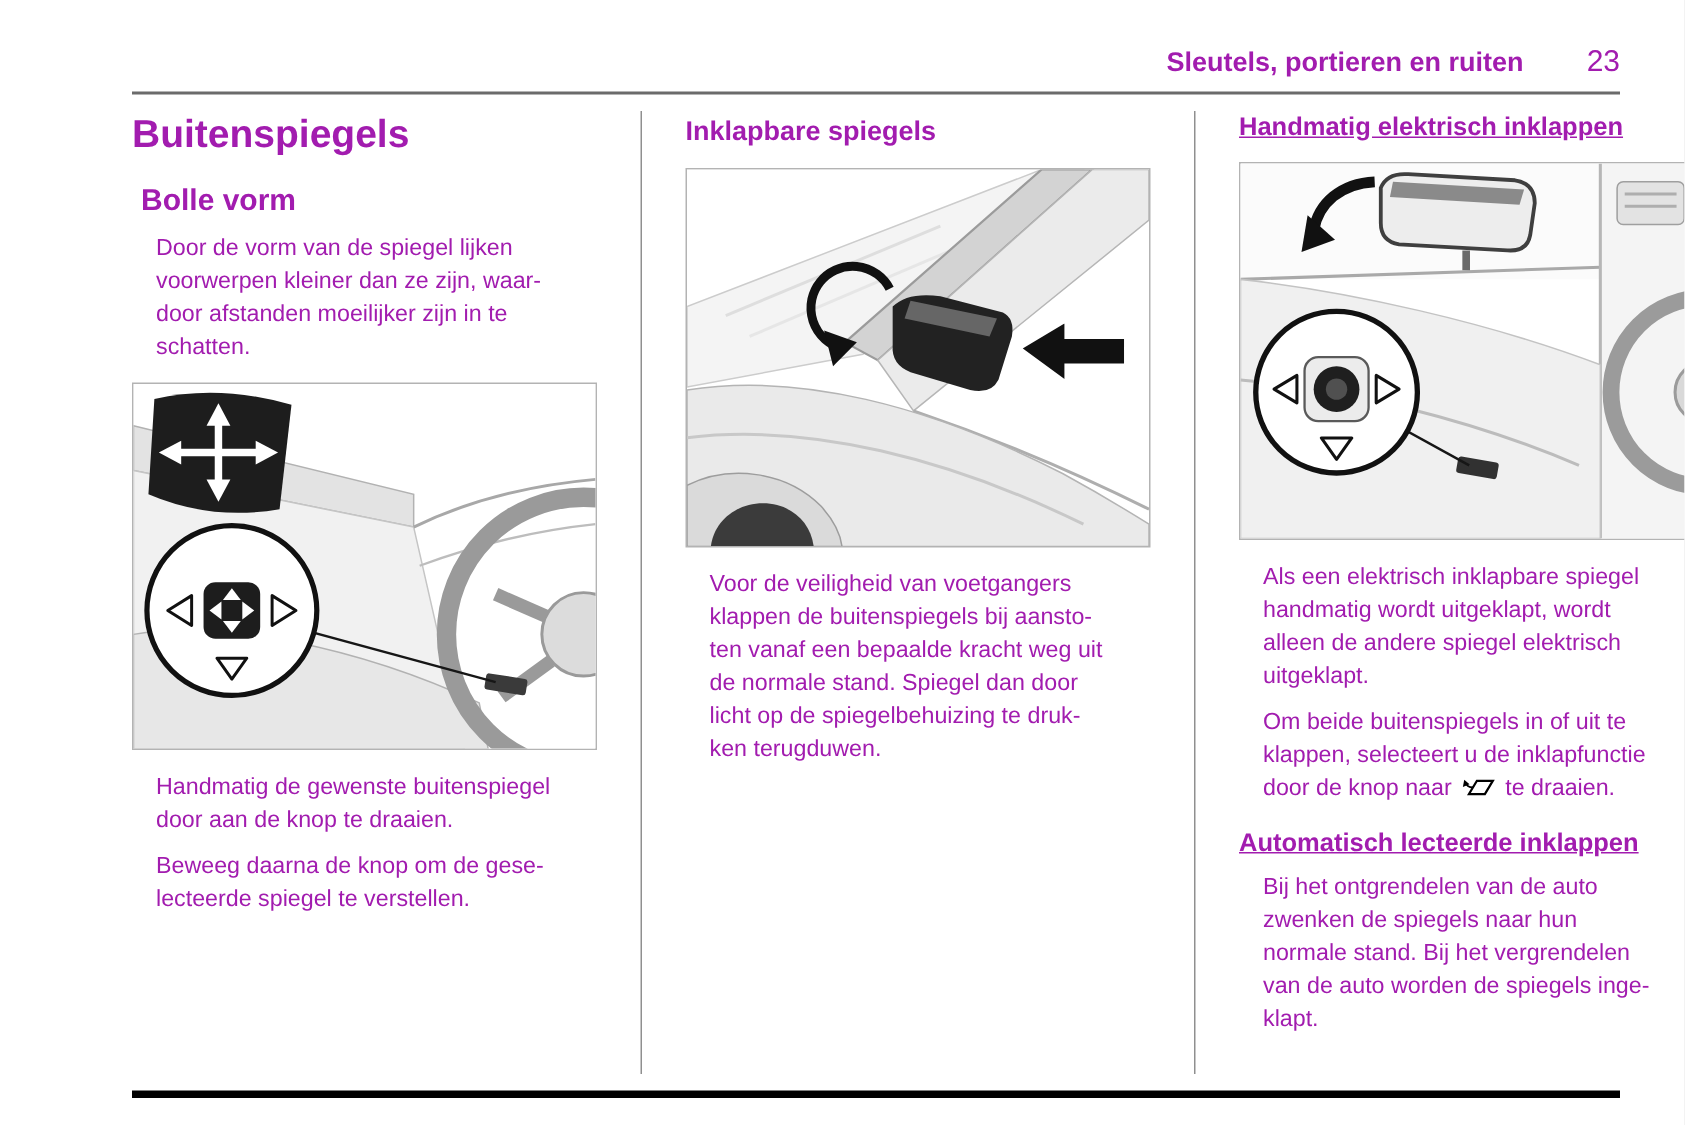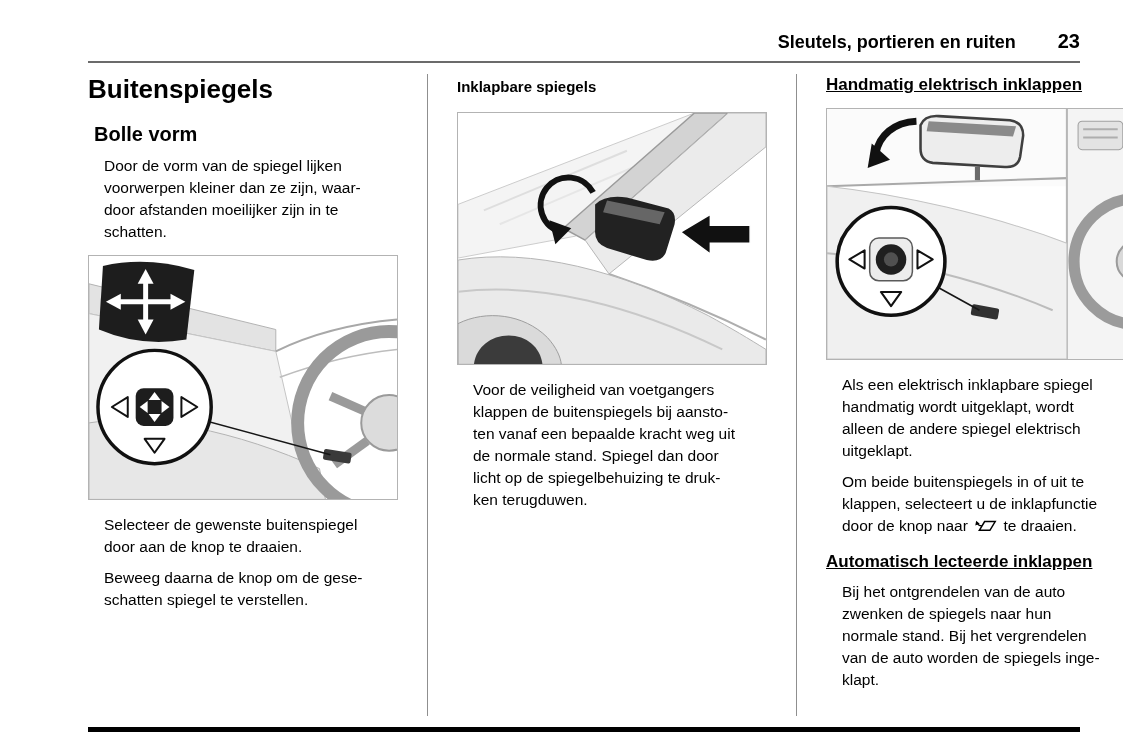--- a/index.html
+++ b/index.html
@@ -3,47 +3,47 @@
 <meta charset="utf-8">
 <style>
   * { box-sizing: border-box; margin: 0; padding: 0; }
   html, body { background: #e9e9e9; }
   body { font-family: "Liberation Sans", "DejaVu Sans", sans-serif; }
   .page {
     position: relative;
     width: 1123px;
     height: 750px;
     background: #ffffff;
-    color: #000000;
+    color: #a21caf;
     overflow: hidden;
     margin: 0 auto;
   }
   
   .page-header {
     position: absolute;
     top: 30px; left: 88px; width: 992px;
     display: flex; justify-content: flex-end; align-items: baseline; gap: 42px;
   }
   .chapter { font-size: 18px; font-weight: bold; }
-  .pagenum { font-size: 20px; font-weight: bold; }
+  .pagenum { font-size: 20px; font-weight: normal; }
   .header-rule {
     position: absolute; top: 61px; left: 88px; width: 992px; height: 2px;
     background: #6b6b6b;
   }
   
   .columns {
     position: absolute; top: 74px; left: 88px; width: 992px; height: 642px;
     display: flex; align-items: stretch; gap: 14px;
   }
   .col { width: 310px; flex: 0 0 310px; }
   .divider { width: 1px; background: #8f8f8f; margin: 0 15px; flex: 0 0 1px; }
   
   h1 { font-size: 26px; line-height: 30px; font-weight: bold; margin: 0 0 14px; }
   h2 { font-size: 20px; line-height: 24px; font-weight: bold; margin: 18px 6px 9px; }
-  h2.col-title { font-size: 15px; line-height: 26px; margin: 0 0 0; }
+  h2.col-title { font-size: 18px; line-height: 26px; margin: 0 0 0; }
   h3 { font-size: 17px; line-height: 22px; font-weight: bold; margin: 14px 0 8px; text-decoration: underline; }
   .col > h3:first-child, .col > h2:first-child { margin-top: 0; }
   .body { font-size: 15.5px; line-height: 22px; margin: 0 16px 9px; white-space: pre-line; }
   .body.composite { white-space: normal; }
   .pre { white-space: pre-line; }
   .ref-arrow {
     font-size: 16px; font-weight: normal;
     margin: 0 4px; display: inline-block;
   }
   
@@ -118,24 +118,24 @@
             <polygon points="81,152 73,146 73,158"></polygon>
           </g>
           <g fill="#ffffff" stroke="#111111" stroke-width="2" stroke-linejoin="round">
             <polygon points="23,152 39,142 39,162"></polygon>
             <polygon points="109,152 93,142 93,162"></polygon>
             <polygon points="66,198 56,184 76,184"></polygon>
           </g>
         </svg>
       </figure>
 
-      <p class="body">Selecteer de gewenste buitenspiegel
+      <p class="body">Handmatig de gewenste buitenspiegel
 door aan de knop te draaien.</p>
       <p class="body">Beweeg daarna de knop om de gese-
-schatten spiegel te verstellen.</p>
+lecteerde spiegel te verstellen.</p>
     </section>
 
     <div class="divider"></div>
 
     <section class="col">
       <h2 class="col-title">Inklapbare spiegels</h2>
 
       <figure class="figure">
         <svg viewBox="0 0 310 253" preserveAspectRatio="xMidYMid meet">
           <rect width="310" height="253" fill="#ffffff"></rect>

